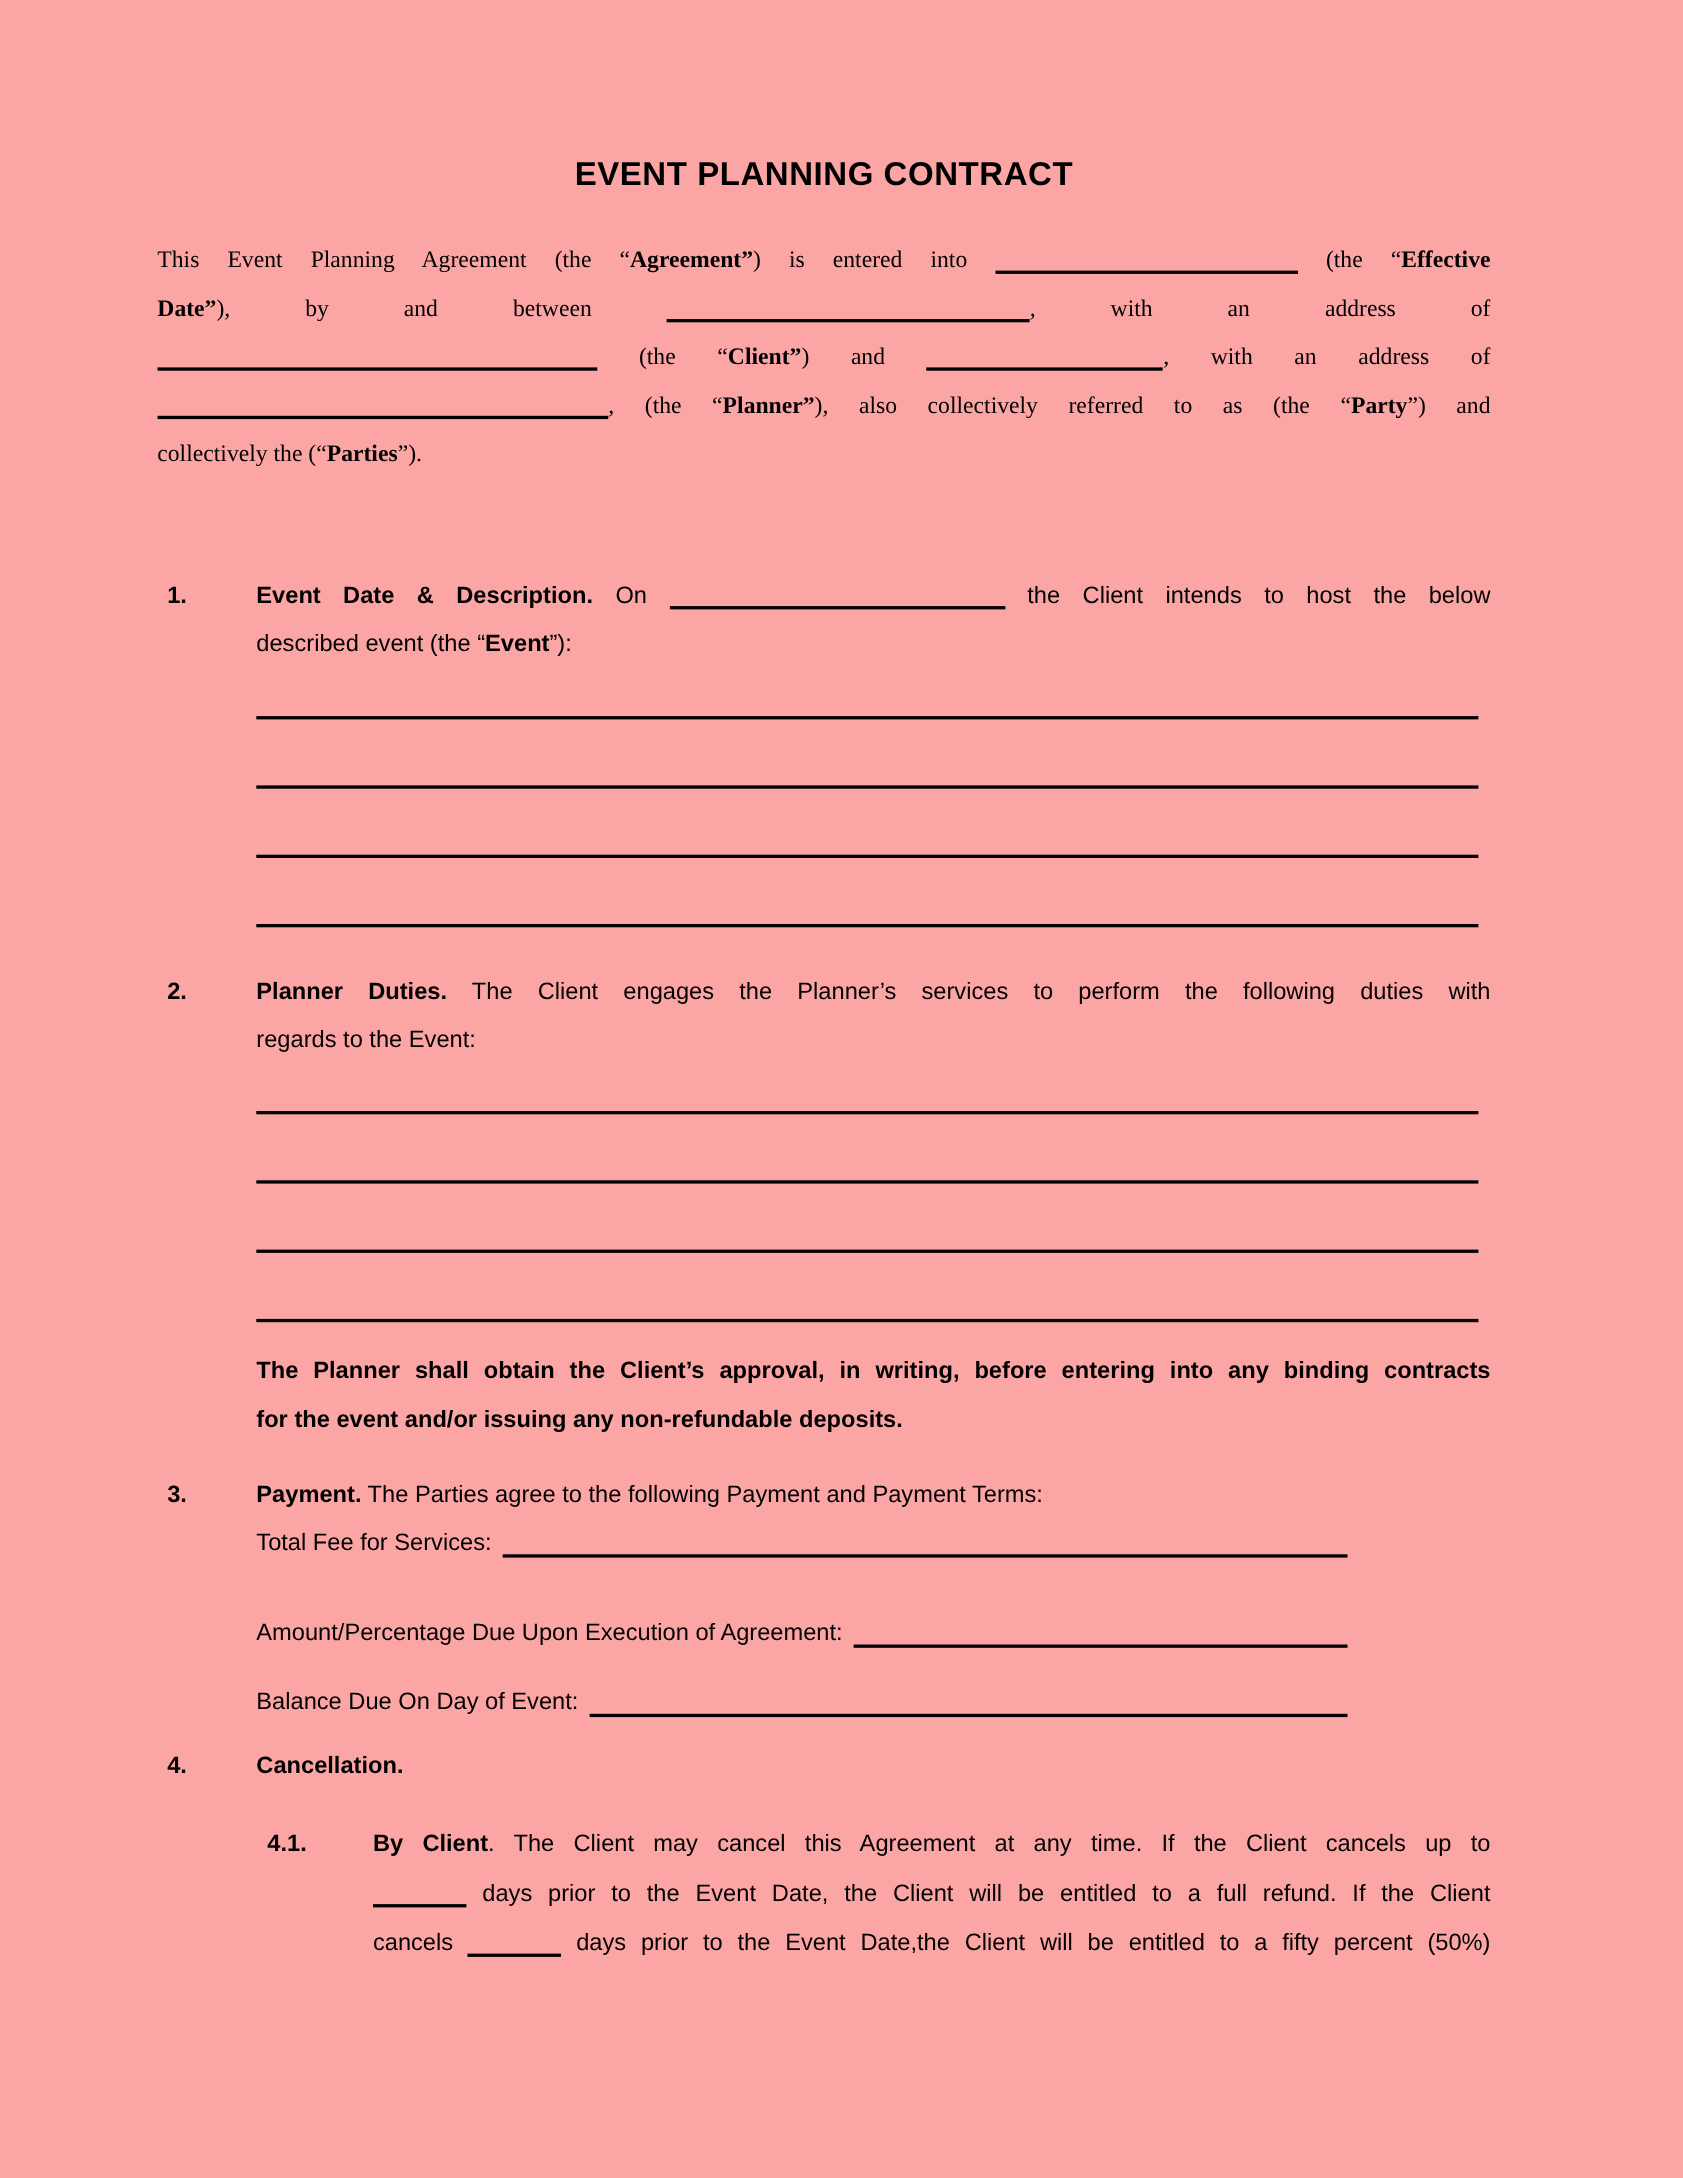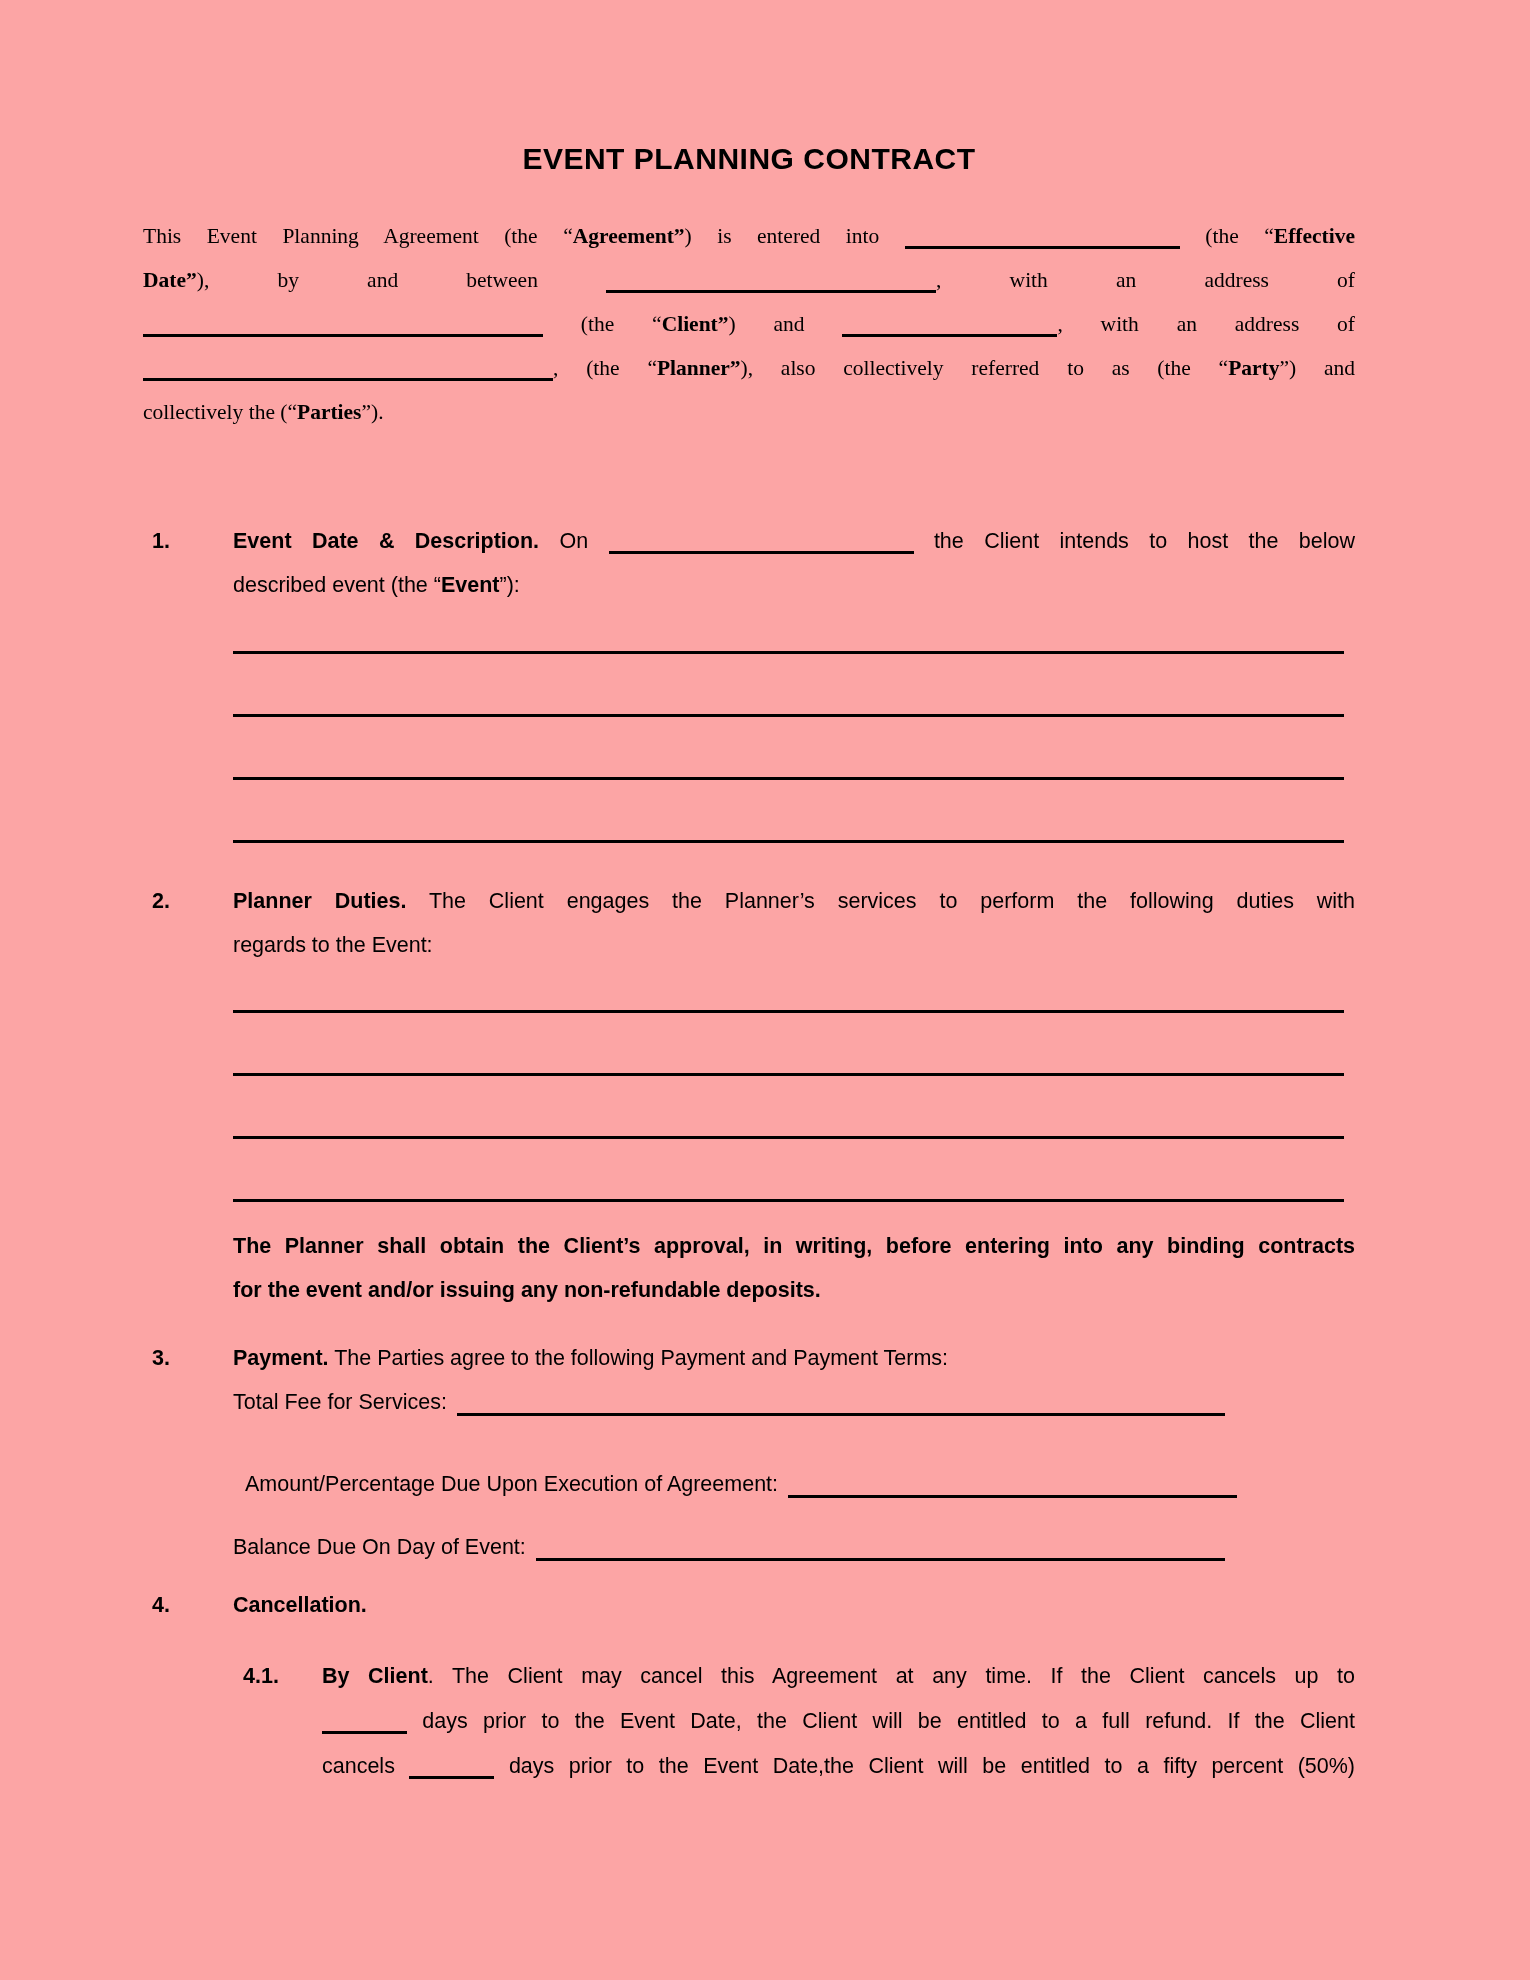--- a/index.html
+++ b/index.html
@@ -8,21 +8,21 @@
     font-family:"Liberation Sans","DejaVu Sans",sans-serif;
     font-size:21.5px; color:#000; overflow:hidden;
   }
   .title {
     position:absolute; top:141px; left:143px; width:1212px;
     text-align:center; font-size:30px; font-weight:bold; line-height:36px;
     letter-spacing:0.5px;
   }
   .block { position:absolute; left:143px; width:1212px; }
   .ln { height:44px; line-height:44px; overflow:hidden; text-align:left; white-space:normal; }
-  .ln45 { height:45px; line-height:45px; }
+  .ln45 { height:45px; line-height:45px;margin-left:17px; }
   .j { text-align:justify; }
   .j::after { content:""; display:inline-block; width:100%; height:0; }
   .b { font-weight:bold; }
   .num { position:absolute; left:9px; top:0; font-weight:bold; line-height:44px; }
   .num41 { left:100px; line-height:45px; }
   .indent { margin-left:90px; }
   .indent41 { margin-left:179px; }
   .bk { display:inline-block; height:20px; border-bottom:3px solid #000; vertical-align:-6px; }
   .w275 { width:275px; } .w330 { width:330px; } .w400 { width:400px; }
   .w215 { width:215px; } .w410 { width:410px; } .w305 { width:305px; }
@@ -89,21 +89,21 @@
     <span class="num">3.</span>
     <div class="indent">
       <div class="ln"><span class="b">Payment.</span><span> The Parties agree to the following Payment and Payment Terms:</span></div>
     </div>
   </div>
 
   <div class="prow" style="top:1380px;">
     <span class="lbl">Total Fee for Services:</span>
     <span class="fl"></span>
   </div>
-  <div class="prow" style="top:1462px;margin-left:12px;">
+  <div class="prow" style="top:1462px;">
     <span class="lbl">Amount/Percentage Due Upon Execution of Agreement:</span>
     <span class="fl"></span>
   </div>
   <div class="prow" style="top:1525px;">
     <span class="lbl">Balance Due On Day of Event:</span>
     <span class="fl"></span>
   </div>
 
   <div class="block" style="top:1583px;">
     <span class="num">4.</span>

